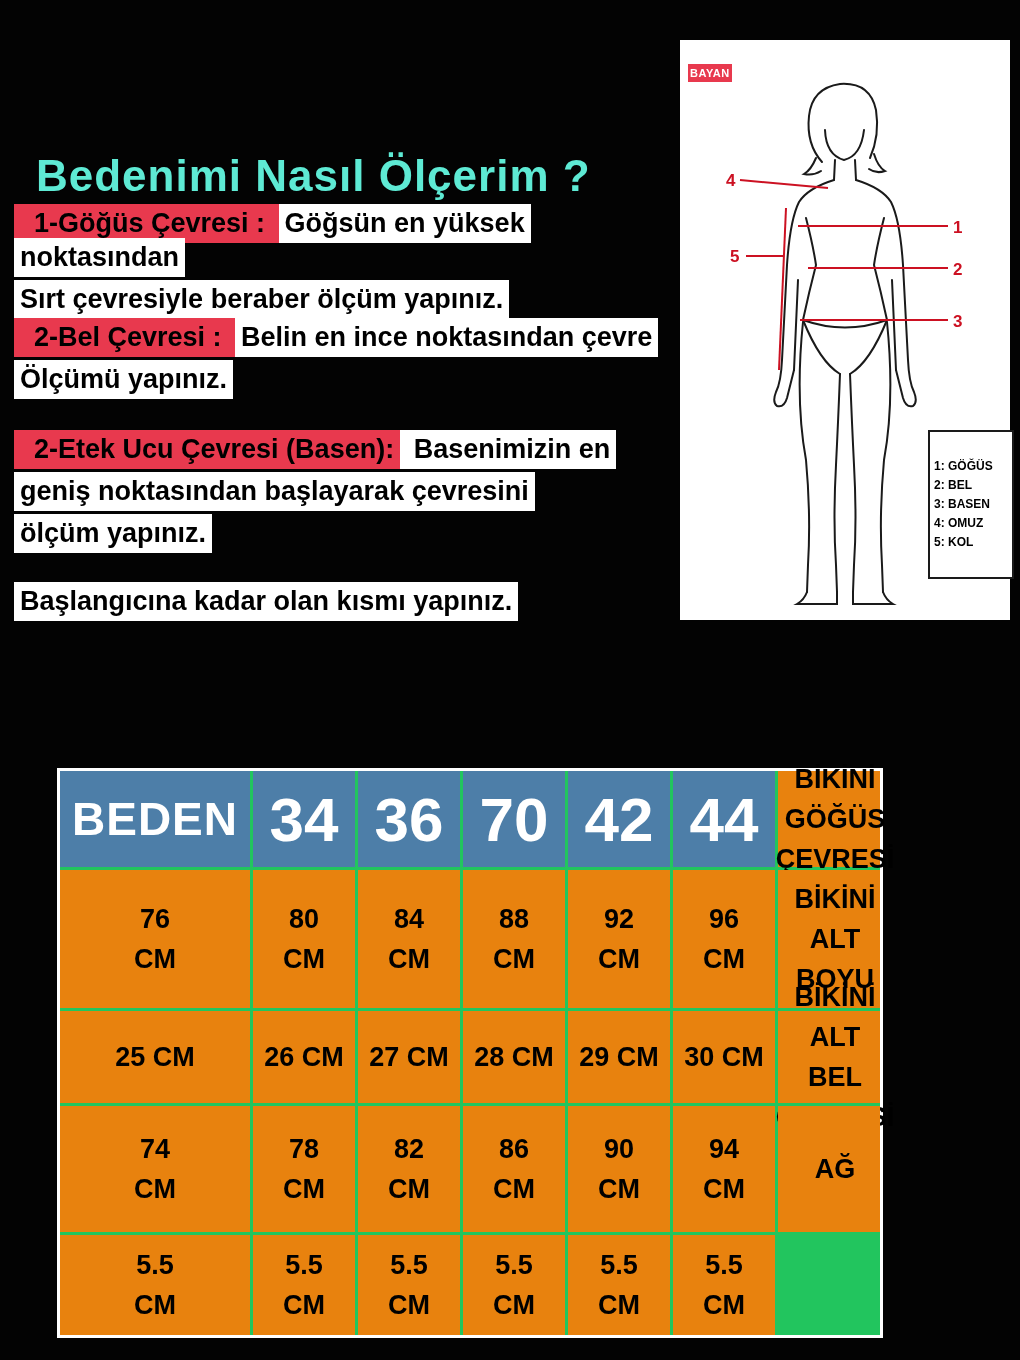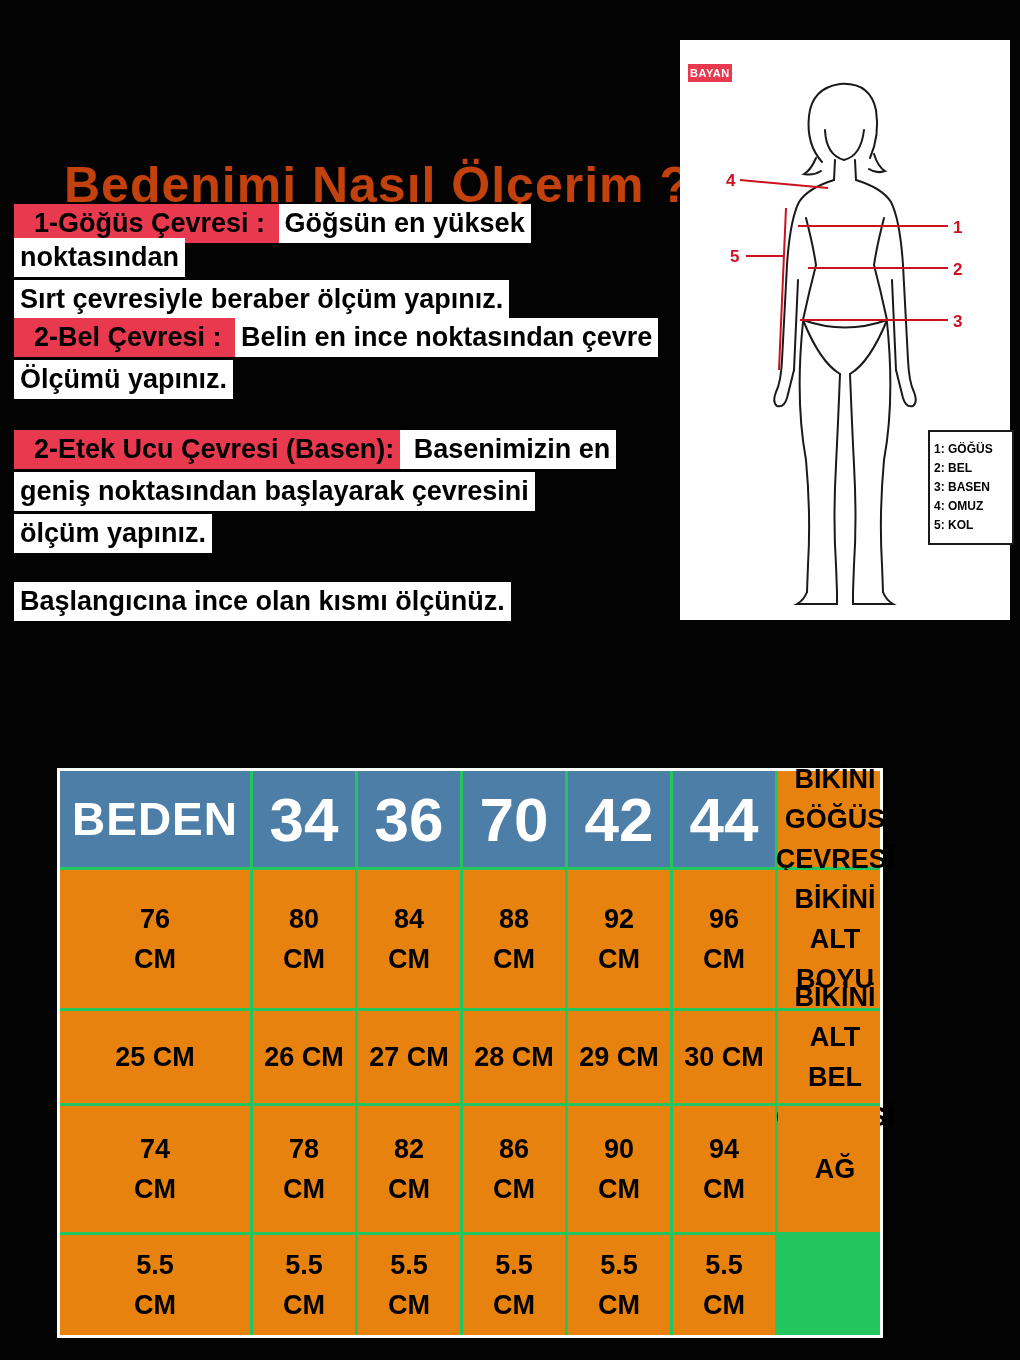--- a/index.html
+++ b/index.html
@@ -2,21 +2,21 @@
 <html><head>
 <meta charset="utf-8">
 <style>
   html,body{margin:0;padding:0;background:#000;}
   .canvas{
     position:relative;width:1020px;height:1360px;background:#030303;
     font-family:"Liberation Sans",sans-serif;overflow:hidden;
   }
   .page-title{
     position:absolute;left:36px;top:122px;
-    color:#c2410c;font-size:50px;font-weight:bold;letter-spacing:1px;margin-left:28px;
+    color:#5eead4;font-size:44px;font-weight:bold;letter-spacing:1px;
   }
   .instr{
     position:absolute;left:14px;max-width:668px;
     font-size:27px;font-weight:bold;color:#000;line-height:34px;
   }
   .instr .line{margin-bottom:8px;}
   .lbl{background:#e8394e;padding:4px 6px 5px 20px;box-decoration-break:clone;}
   .txt{background:#ffffff;padding:4px 6px 5px 6px;box-decoration-break:clone;}
   
   .diagram-panel{
@@ -24,21 +24,21 @@
     background:#ffffff;
   }
   .diagram-panel svg{position:absolute;left:0;top:0;}
   .bayan-badge{
     position:absolute;left:8px;top:24px;background:#e8394e;color:#ffffff;
     font-size:11px;font-weight:bold;padding:3px 2px;letter-spacing:0.5px;
   }
   .legend{
     position:absolute;left:248px;top:390px;width:74px;
     border:2px solid #1a1a1a;background:#fff;color:#000;
-    font-size:12px;font-weight:bold;padding:8px 4px;line-height:19px;
+    font-size:12px;font-weight:bold;padding:25px 4px;line-height:19px;
   }
   
   .size-table{
     position:absolute;left:57px;top:768px;
     display:grid;
     grid-template-columns:190px repeat(6,102px);
     grid-template-rows:96px 138px 92px 126px 100px;
     gap:3px;background:#22c55e;border:3px solid #ffffff;
   }
   .cell{
@@ -83,21 +83,21 @@
     <div class="line">
       <span class="txt">geniş noktasından başlayarak çevresini</span>
     </div>
     <div class="line">
       <span class="txt">ölçüm yapınız.</span>
     </div>
   </section>
 
   <section class="instr" style="top:584px">
     <div class="line">
-      <span class="txt">Başlangıcına ince olan kısmı ölçünüz.</span>
+      <span class="txt">Başlangıcına kadar olan kısmı yapınız.</span>
     </div>
   </section>
 
   <div class="diagram-panel">
     <svg width="330" height="580" viewBox="0 0 330 580">
       <g stroke="#1a1a1a" stroke-width="2" fill="none" stroke-linecap="round">
 
         <path d="M142 122 Q 126 104 129 76 Q 132 48 160 44 Q 190 42 196 70 Q 200 95 190 118"></path>
         <path d="M136 118 Q 131 130 124 134 Q 133 136 141 131"></path>
         <path d="M194 114 Q 198 127 205 131 Q 196 134 189 129"></path>

